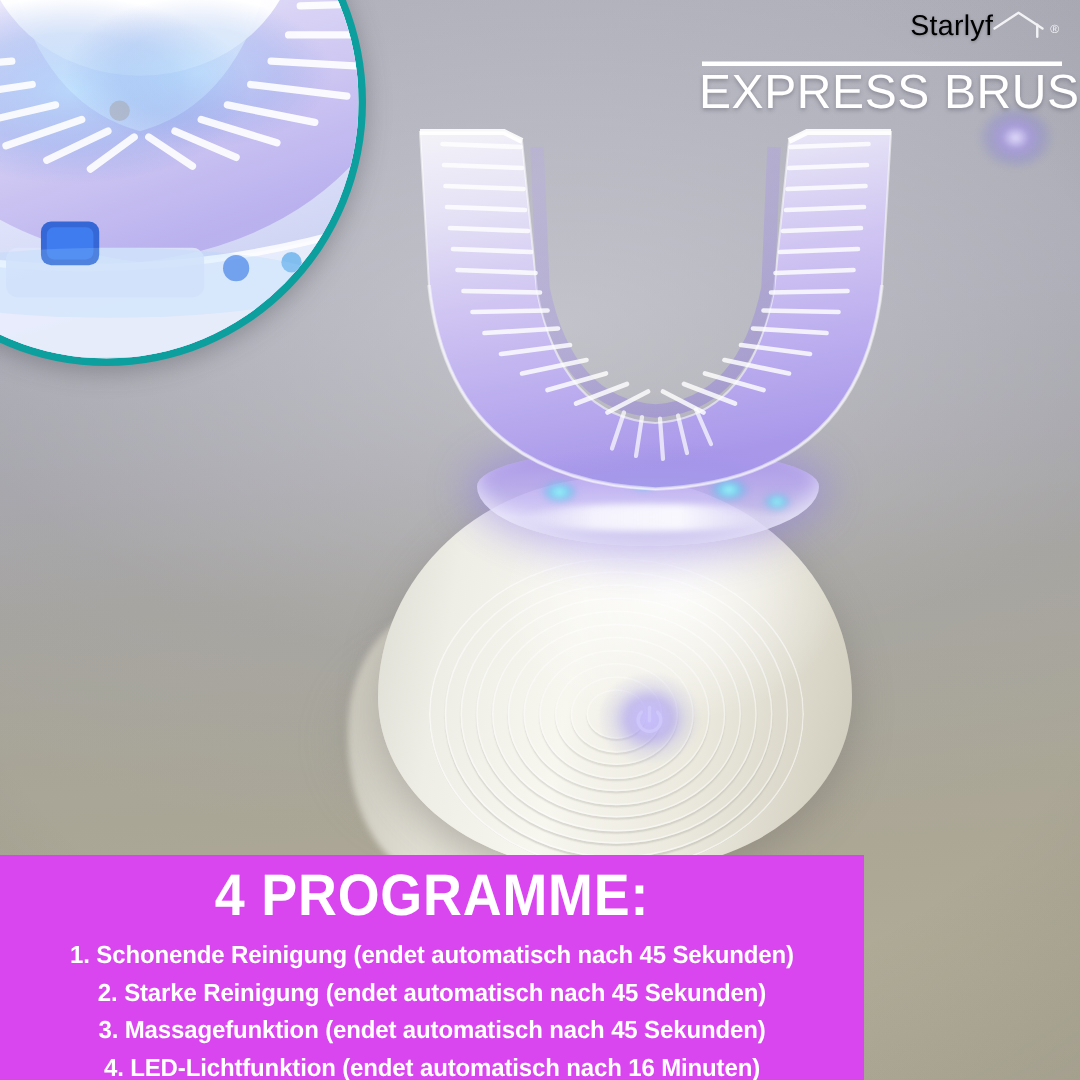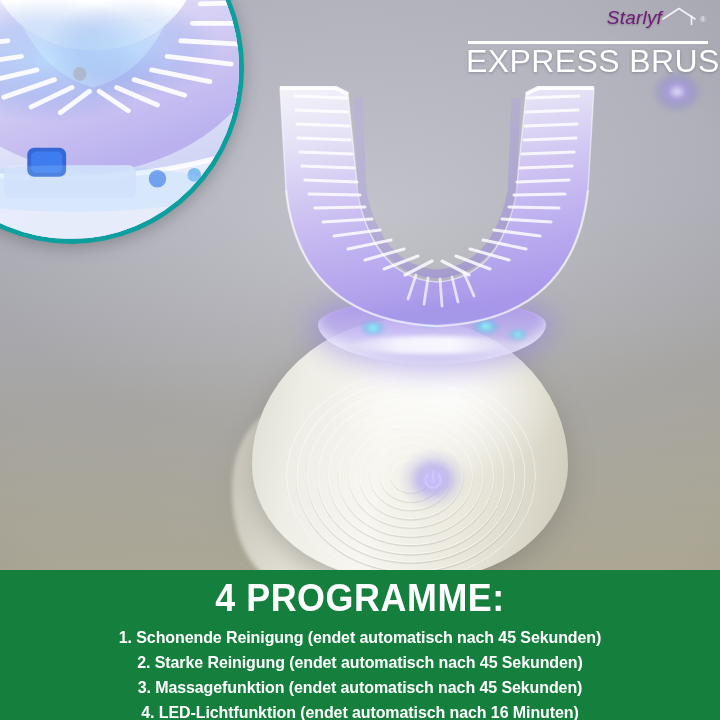--- a/index.html
+++ b/index.html
@@ -137,23 +137,22 @@
   .inset-svg svg { width:100%; height:100%; display:block; }
 
   
   .brand {
     position:absolute; right:14px; top:6px;
     display:flex; align-items:flex-end; gap:2px;
     color:#fff;
   }
   .brand-word {
     font-size:19px; letter-spacing:.2px; font-weight:400;
-    line-height:1; color:#701a75;
+    line-height:1; color:#000000;
     text-shadow:0 1px 2px rgba(70,70,80,.45);
-    font-style:italic;
   }
   .brand-roof { width:36px; height:20px; position:relative; margin:0 0 1px -3px; }
   .brand-roof svg { width:100%; height:100%; display:block; }
   .brand-reg { font-size:8px; line-height:1; margin:0 0 3px 1px; color:#f3f3f6; }
 
   .title-rule {
     position:absolute; left:468px; top:41px; width:240px; height:3px;
     background:#ffffff;
   }
   .title {
@@ -164,22 +163,22 @@
     white-space:nowrap;
   }
   .flare {
     position:absolute; left:646px; top:62px; width:74px; height:62px;
     background: radial-gradient(45% 45% at 42% 48%, rgba(228,222,255,.95) 0%, rgba(160,140,240,.55) 28%, rgba(120,110,225,.25) 52%, rgba(0,0,0,0) 78%);
     filter: blur(1.5px);
   }
 
   
   .banner {
-    position:absolute; left:0; bottom:0; width:720px; height:150px;
-    background:#15803d;
+    position:absolute; left:0; bottom:0; width:576px; height:150px;
+    background:#d946ef;
     color:#ffffff;
     text-align:center;
     padding-top:8px;
   }
   .banner-title {
     font-size:39px; font-weight:700; letter-spacing:.6px;
     line-height:1.05;
     transform:scaleX(.92);
   }
   .banner-list { list-style:none; margin-top:6px; }

